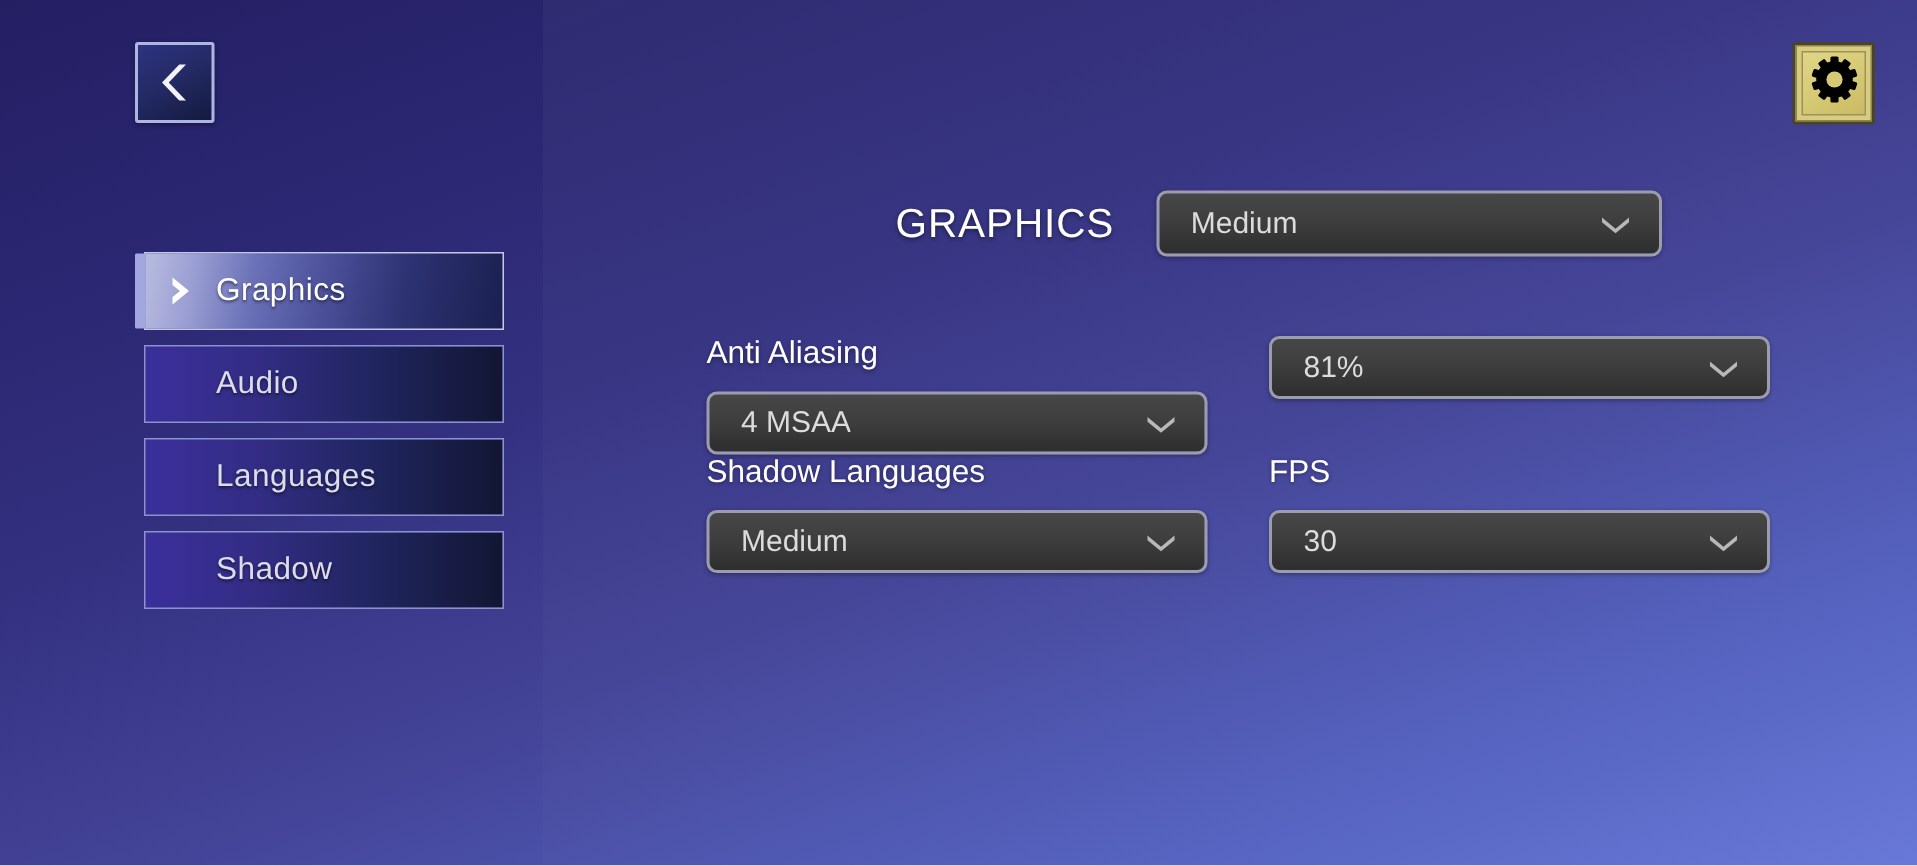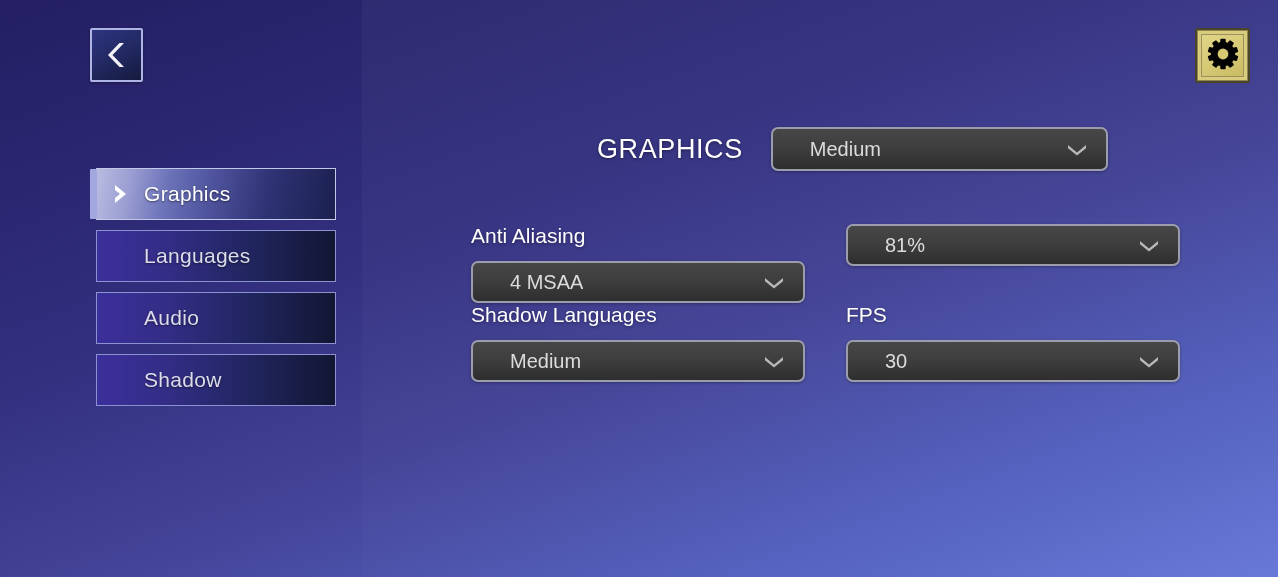--- a/index.html
+++ b/index.html
@@ -151,21 +151,20 @@
   .dropdown {
     position: relative;
     height: 42px;
     border: 2px solid #9b9dac;
     border-radius: 7px;
     background: linear-gradient(180deg, #474747 0%, #3d3d3d 50%, #2e2e2e 100%);
     display: flex;
     align-items: center;
     cursor: pointer;
     box-shadow: 0 1px 3px rgba(0,0,0,0.3);
-    padding-left: 16px;
   }
   .dropdown .value {
     font-size: 20px;
     color: #dcdcdc;
     margin-left: 21px;
     white-space: nowrap;
     overflow: hidden;
     text-overflow: ellipsis;
   }
   .dropdown .chev-down {
@@ -260,25 +259,25 @@
       <span class="accent"></span>
       <span class="chev-right">
         <svg width="20" height="24" viewBox="0 0 20 24" aria-hidden="true">
           <path d="M4 3 L15 12 L4 21 L4 16 L9 12 L4 8 Z" fill="#ffffff"></path>
         </svg>
       </span>
       <span class="label">Graphics</span>
     </div>
 
     <div class="menu-item">
+      <span class="label">Audio</span>
+    </div>
+
+    <div class="menu-item">
       <span class="label">Languages</span>
-    </div>
-
-    <div class="menu-item">
-      <span class="label">Audio</span>
     </div>
 
     <div class="menu-item">
       <span class="label">Shadow</span>
     </div>
 
   </div>
 
   <div id="section-header">
     <div id="section-title">GRAPHICS</div>

